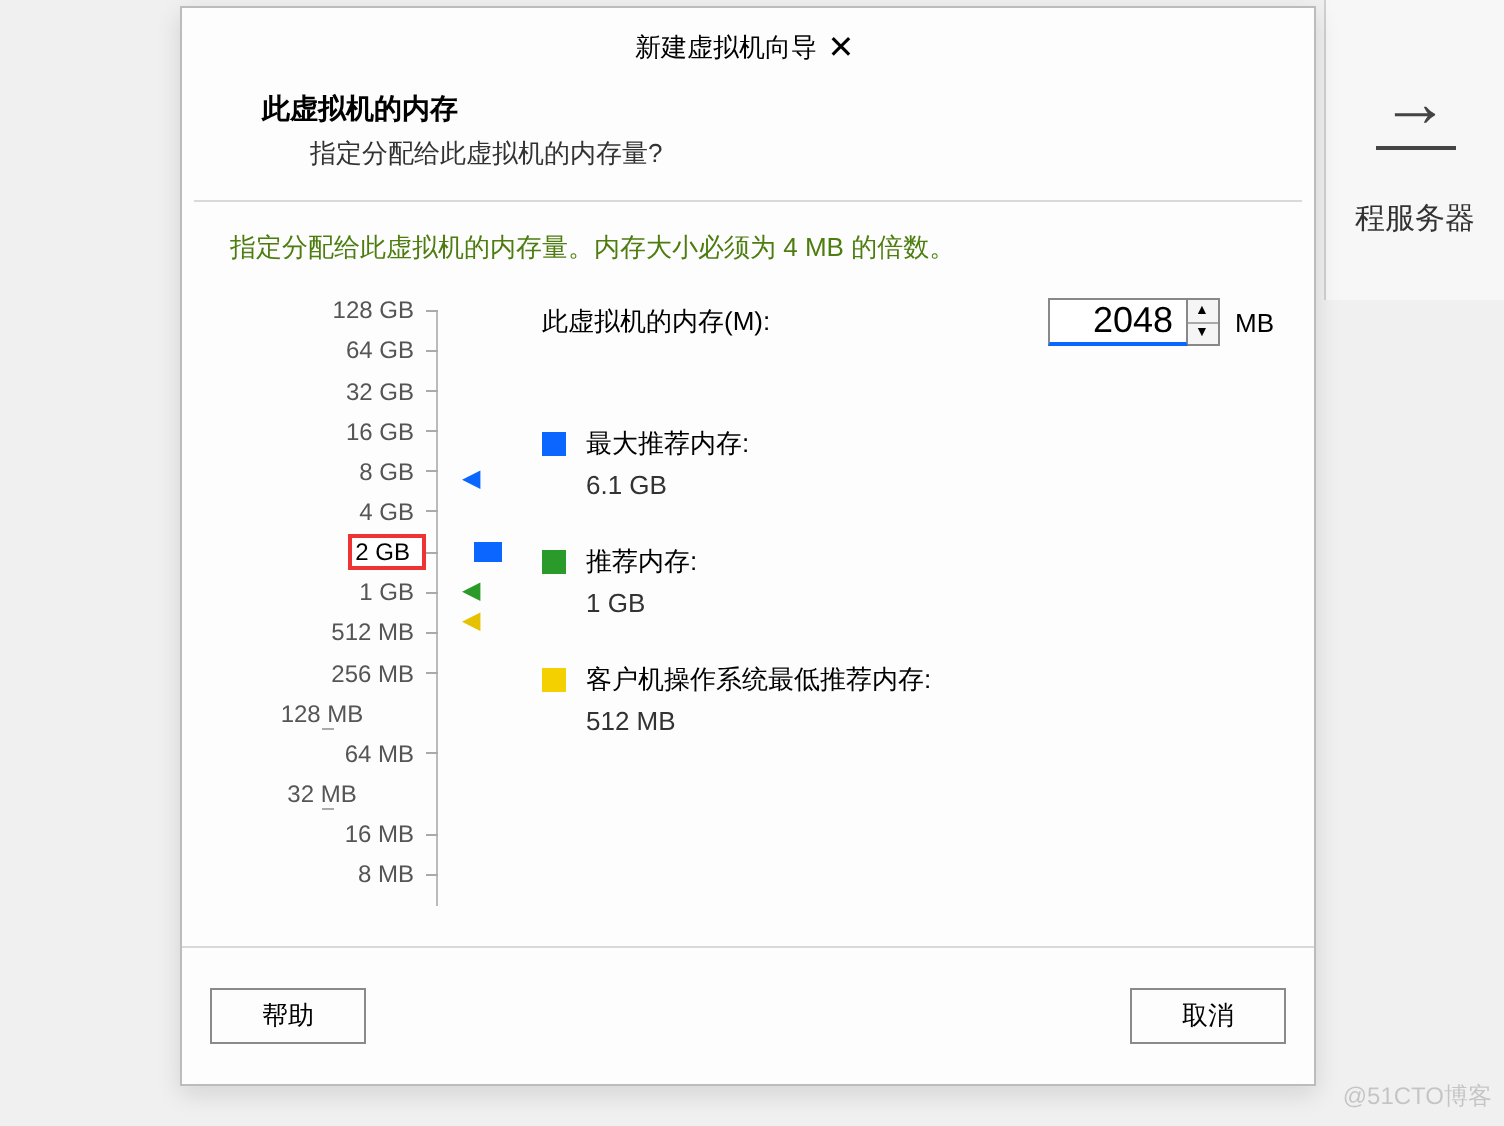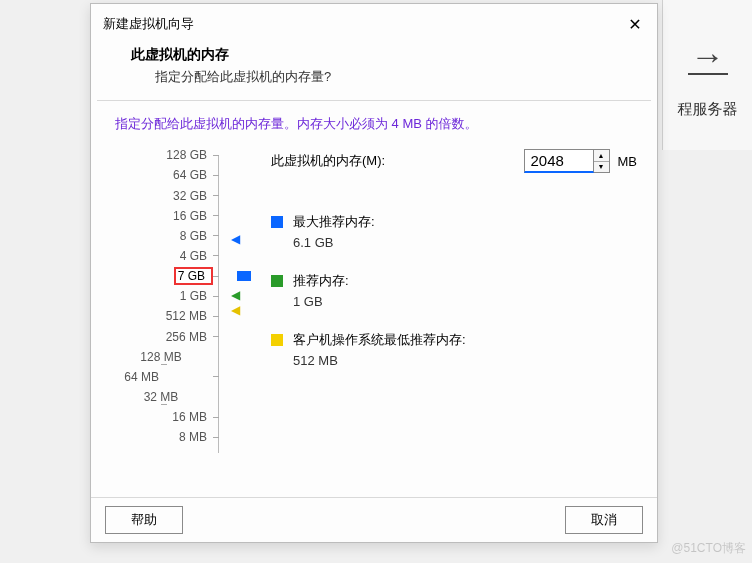--- a/index.html
+++ b/index.html
@@ -53,21 +53,21 @@
     background: #fdfdfd;
     border: 1px solid #bcbcbc;
     box-shadow: 0 4px 12px rgba(0,0,0,0.12);
     display: flex;
     flex-direction: column;
   }
 
   .titlebar {
     display: flex;
     align-items: center;
-    justify-content: space-between;
+    justify-content: center;
     padding: 8px 10px 6px 12px;
     font-size: 13px;
   }
   .titlebar .close {
     font-size: 16px;
     width: 24px; height: 24px;
     display: flex; align-items: center; justify-content: center;
     cursor: pointer;
   }
 
@@ -89,21 +89,21 @@
   }
 
   .content {
     flex: 1;
     padding: 14px 20px 6px 18px;
     font-size: 13px;
     position: relative;
   }
   .desc {
     margin: 0 0 16px 6px;
-    color: #6d28d9;
+    color: #4d7c0f;
   }
 
   .mem-row {
     display: flex;
     align-items: flex-start;
   }
 
   .ruler {
     width: 110px;
     position: relative;
@@ -184,22 +184,23 @@
     align-items: center;
     margin-bottom: 40px;
     position: relative;
   }
   .mem-label {
     flex: 1;
   }
   .mem-input {
     width: 70px;
     height: 24px;
+    text-align: right;
     padding: 2px 6px;
-    font-size: 15px;
+    font-size: 18px;
     border: 1px solid #888;
     border-bottom: 2px solid #0a66ff;
   }
   .spinner {
     display: flex;
     flex-direction: column;
     border: 1px solid #888;
     border-left: none;
     height: 24px;
     width: 16px;
@@ -229,21 +230,21 @@
     flex-shrink: 0;
   }
   .sw-blue { background: #0a66ff; }
   .sw-green { background: #2a9b2a; }
   .sw-yellow { background: #f4d000; }
   .rec-text .rec-title { display:block; }
   .rec-text .rec-val { display:block; margin-top:4px; color:#333; }
 
   .footer {
     border-top: 1px solid #d9d9d9;
-    padding: 8px 14px;
+    padding: 20px 14px;
     display: flex;
     align-items: center;
   }
   .footer .spacer { flex:1; }
   .btn {
     min-width: 78px;
     height: 28px;
     background: #fdfdfd;
     border: 1px solid #8a8a8a;
     font-size: 13px;
@@ -316,40 +317,40 @@
           </div>
           <div class="tick" style="top: 28%;">
             <span class="label">8 GB</span>
             <span class="dash"></span>
           </div>
           <div class="tick" style="top: 34.5%;">
             <span class="label">4 GB</span>
             <span class="dash"></span>
           </div>
           <div class="tick" style="top: 41%;">
-            <span class="label highlight-2gb">7 GB</span>
+            <span class="label highlight-2gb">2 GB</span>
             <span class="dash"></span>
           </div>
           <div class="tick" style="top: 47.5%;">
             <span class="label">1 GB</span>
             <span class="dash"></span>
           </div>
           <div class="tick" style="top: 54%;">
             <span class="label">512 MB</span>
             <span class="dash"></span>
           </div>
           <div class="tick" style="top: 60.5%;">
             <span class="label">256 MB</span>
             <span class="dash"></span>
           </div>
           <div class="tick" style="top: 67%; flex-direction: column;">
             <span class="label">128 MB</span>
             <span class="dash"></span>
           </div>
-          <div class="tick" style="top: 73.5%; gap: 48px;">
+          <div class="tick" style="top: 73.5%;">
             <span class="label">64 MB</span>
             <span class="dash"></span>
           </div>
           <div class="tick" style="top: 80%; flex-direction: column;">
             <span class="label">32 MB</span>
             <span class="dash"></span>
           </div>
           <div class="tick" style="top: 86.5%;">
             <span class="label">16 MB</span>
             <span class="dash"></span>

